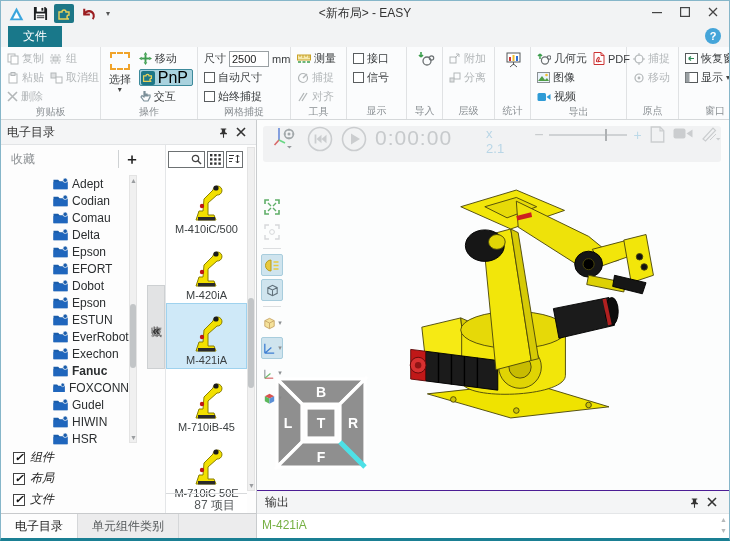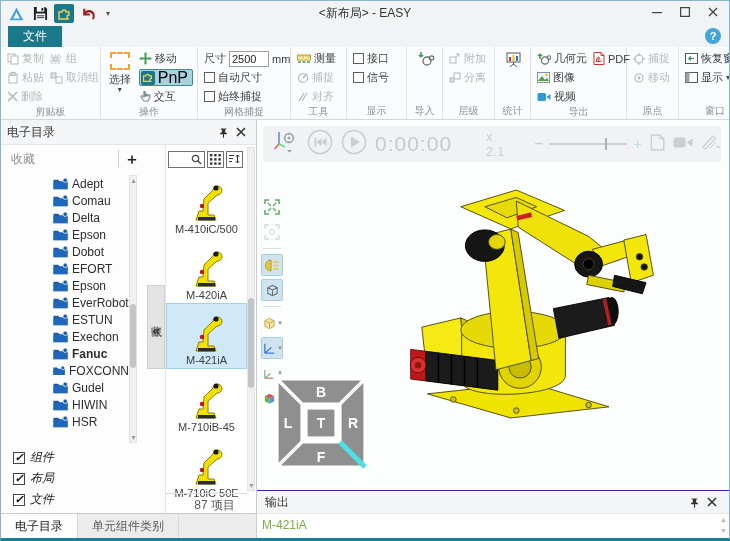--- a/index.html
+++ b/index.html
@@ -70,21 +70,21 @@
   .comp-item .thumb{flex:1;display:flex;align-items:flex-end;justify-content:center;}
   .comp-label{font-size:11px;color:#3c4042;white-space:nowrap;overflow:hidden;max-width:80px;}
   .comp-item.selected{background:#cfe9f8;border:1px solid #9fd2ee;}
   .comp-count{position:absolute;right:12px;top:352px;font-size:12px;color:#55595b;}
   .count-line{position:absolute;left:0;right:0;top:348px;border-top:1px solid #d8dadc;}
   .p-tabs{position:absolute;left:0;bottom:0;width:100%;height:26px;background:#ececed;border-top:1px solid #c8cacc;display:flex;font-size:12px;}
   .p-tab{padding:0 14px;display:flex;align-items:center;color:#55595b;border-right:1px solid #d5d7d9;}
   .p-tab.active{background:#fdfdfd;color:#222;}
   
   .viewport{position:relative;flex:1;height:100%;background:#fcfdfd;overflow:hidden;}
-  .playbar{position:absolute;left:6px;top:6px;width:458px;height:36px;background:#f1f2f3;border-radius:3px;display:flex;align-items:center;gap:8px;padding:0 10px;}
+  .playbar{position:absolute;left:6px;top:6px;width:458px;height:36px;background:#f1f2f3;border-radius:3px;display:flex;align-items:flex-start;gap:8px;padding:0 10px;}
   .pb-ic{opacity:.9;}
   .time{font-size:21px;color:#c7cacc;letter-spacing:1px;}
   .speed{font-size:13px;color:#b9d6e6;margin-left:26px;}
   .slider{display:flex;align-items:center;gap:6px;margin-left:22px;color:#c7cacc;}
   .slider .line{position:relative;width:78px;height:2px;background:#cfd2d4;}
   .slider .handle{position:absolute;left:56px;top:-5px;width:2px;height:12px;background:#aeb1b3;}
   .slider .plus{color:#bcd9e8;font-size:14px;}
   .lefttools{position:absolute;left:4px;top:76px;display:flex;flex-direction:column;gap:3px;align-items:center;}
   .ltbtn{width:22px;height:22px;display:flex;align-items:center;justify-content:center;border-radius:2px;}
   .ltbtn.on{background:#cfe4ee;border:1px solid #a8cddd;}
@@ -496,20 +496,28 @@
                 <circle cx="13" cy="3" r="2.4" fill="#1a5dab" stroke="#fdfdfd" stroke-width="0.8"></circle>
               </svg>
             <span class="tree-label">Adept</span>
           </div>
             <div class="tree-item">
             <svg width="15" height="13" viewBox="0 0 16 13">
                 <path d="M0.5 2.5 h5 l1.5 1.5 h8.5 v8.5 h-15 Z" fill="#1a5dab"></path>
                 <path d="M0.5 5 h15 v7.5 h-15 Z" fill="#1f66bd"></path>
                 <circle cx="13" cy="3" r="2.4" fill="#1a5dab" stroke="#fdfdfd" stroke-width="0.8"></circle>
               </svg>
+            <span class="tree-label">Codian</span>
+          </div>
+            <div class="tree-item">
+            <svg width="15" height="13" viewBox="0 0 16 13">
+                <path d="M0.5 2.5 h5 l1.5 1.5 h8.5 v8.5 h-15 Z" fill="#1a5dab"></path>
+                <path d="M0.5 5 h15 v7.5 h-15 Z" fill="#1f66bd"></path>
+                <circle cx="13" cy="3" r="2.4" fill="#1a5dab" stroke="#fdfdfd" stroke-width="0.8"></circle>
+              </svg>
             <span class="tree-label">Comau</span>
           </div>
             <div class="tree-item">
             <svg width="15" height="13" viewBox="0 0 16 13">
                 <path d="M0.5 2.5 h5 l1.5 1.5 h8.5 v8.5 h-15 Z" fill="#1a5dab"></path>
                 <path d="M0.5 5 h15 v7.5 h-15 Z" fill="#1f66bd"></path>
                 <circle cx="13" cy="3" r="2.4" fill="#1a5dab" stroke="#fdfdfd" stroke-width="0.8"></circle>
               </svg>
             <span class="tree-label">Delta</span>
           </div>
@@ -520,53 +528,53 @@
                 <circle cx="13" cy="3" r="2.4" fill="#1a5dab" stroke="#fdfdfd" stroke-width="0.8"></circle>
               </svg>
             <span class="tree-label">Epson</span>
           </div>
             <div class="tree-item">
             <svg width="15" height="13" viewBox="0 0 16 13">
                 <path d="M0.5 2.5 h5 l1.5 1.5 h8.5 v8.5 h-15 Z" fill="#1a5dab"></path>
                 <path d="M0.5 5 h15 v7.5 h-15 Z" fill="#1f66bd"></path>
                 <circle cx="13" cy="3" r="2.4" fill="#1a5dab" stroke="#fdfdfd" stroke-width="0.8"></circle>
               </svg>
+            <span class="tree-label">EFORT</span>
+          </div>
+            <div class="tree-item">
+            <svg width="15" height="13" viewBox="0 0 16 13">
+                <path d="M0.5 2.5 h5 l1.5 1.5 h8.5 v8.5 h-15 Z" fill="#1a5dab"></path>
+                <path d="M0.5 5 h15 v7.5 h-15 Z" fill="#1f66bd"></path>
+                <circle cx="13" cy="3" r="2.4" fill="#1a5dab" stroke="#fdfdfd" stroke-width="0.8"></circle>
+              </svg>
             <span class="tree-label">Dobot</span>
           </div>
             <div class="tree-item">
             <svg width="15" height="13" viewBox="0 0 16 13">
                 <path d="M0.5 2.5 h5 l1.5 1.5 h8.5 v8.5 h-15 Z" fill="#1a5dab"></path>
                 <path d="M0.5 5 h15 v7.5 h-15 Z" fill="#1f66bd"></path>
                 <circle cx="13" cy="3" r="2.4" fill="#1a5dab" stroke="#fdfdfd" stroke-width="0.8"></circle>
               </svg>
-            <span class="tree-label">EFORT</span>
-          </div>
-            <div class="tree-item">
-            <svg width="15" height="13" viewBox="0 0 16 13">
-                <path d="M0.5 2.5 h5 l1.5 1.5 h8.5 v8.5 h-15 Z" fill="#1a5dab"></path>
-                <path d="M0.5 5 h15 v7.5 h-15 Z" fill="#1f66bd"></path>
-                <circle cx="13" cy="3" r="2.4" fill="#1a5dab" stroke="#fdfdfd" stroke-width="0.8"></circle>
-              </svg>
             <span class="tree-label">Epson</span>
           </div>
             <div class="tree-item">
             <svg width="15" height="13" viewBox="0 0 16 13">
                 <path d="M0.5 2.5 h5 l1.5 1.5 h8.5 v8.5 h-15 Z" fill="#1a5dab"></path>
                 <path d="M0.5 5 h15 v7.5 h-15 Z" fill="#1f66bd"></path>
                 <circle cx="13" cy="3" r="2.4" fill="#1a5dab" stroke="#fdfdfd" stroke-width="0.8"></circle>
               </svg>
+            <span class="tree-label">ESTUN</span>
+          </div>
+            <div class="tree-item">
+            <svg width="15" height="13" viewBox="0 0 16 13">
+                <path d="M0.5 2.5 h5 l1.5 1.5 h8.5 v8.5 h-15 Z" fill="#1a5dab"></path>
+                <path d="M0.5 5 h15 v7.5 h-15 Z" fill="#1f66bd"></path>
+                <circle cx="13" cy="3" r="2.4" fill="#1a5dab" stroke="#fdfdfd" stroke-width="0.8"></circle>
+              </svg>
             <span class="tree-label">EverRobot</span>
-          </div>
-            <div class="tree-item">
-            <svg width="15" height="13" viewBox="0 0 16 13">
-                <path d="M0.5 2.5 h5 l1.5 1.5 h8.5 v8.5 h-15 Z" fill="#1a5dab"></path>
-                <path d="M0.5 5 h15 v7.5 h-15 Z" fill="#1f66bd"></path>
-                <circle cx="13" cy="3" r="2.4" fill="#1a5dab" stroke="#fdfdfd" stroke-width="0.8"></circle>
-              </svg>
-            <span class="tree-label">ESTUN</span>
           </div>
             <div class="tree-item">
             <svg width="15" height="13" viewBox="0 0 16 13">
                 <path d="M0.5 2.5 h5 l1.5 1.5 h8.5 v8.5 h-15 Z" fill="#1a5dab"></path>
                 <path d="M0.5 5 h15 v7.5 h-15 Z" fill="#1f66bd"></path>
                 <circle cx="13" cy="3" r="2.4" fill="#1a5dab" stroke="#fdfdfd" stroke-width="0.8"></circle>
               </svg>
             <span class="tree-label">Exechon</span>
           </div>
             <div class="tree-item bold">

